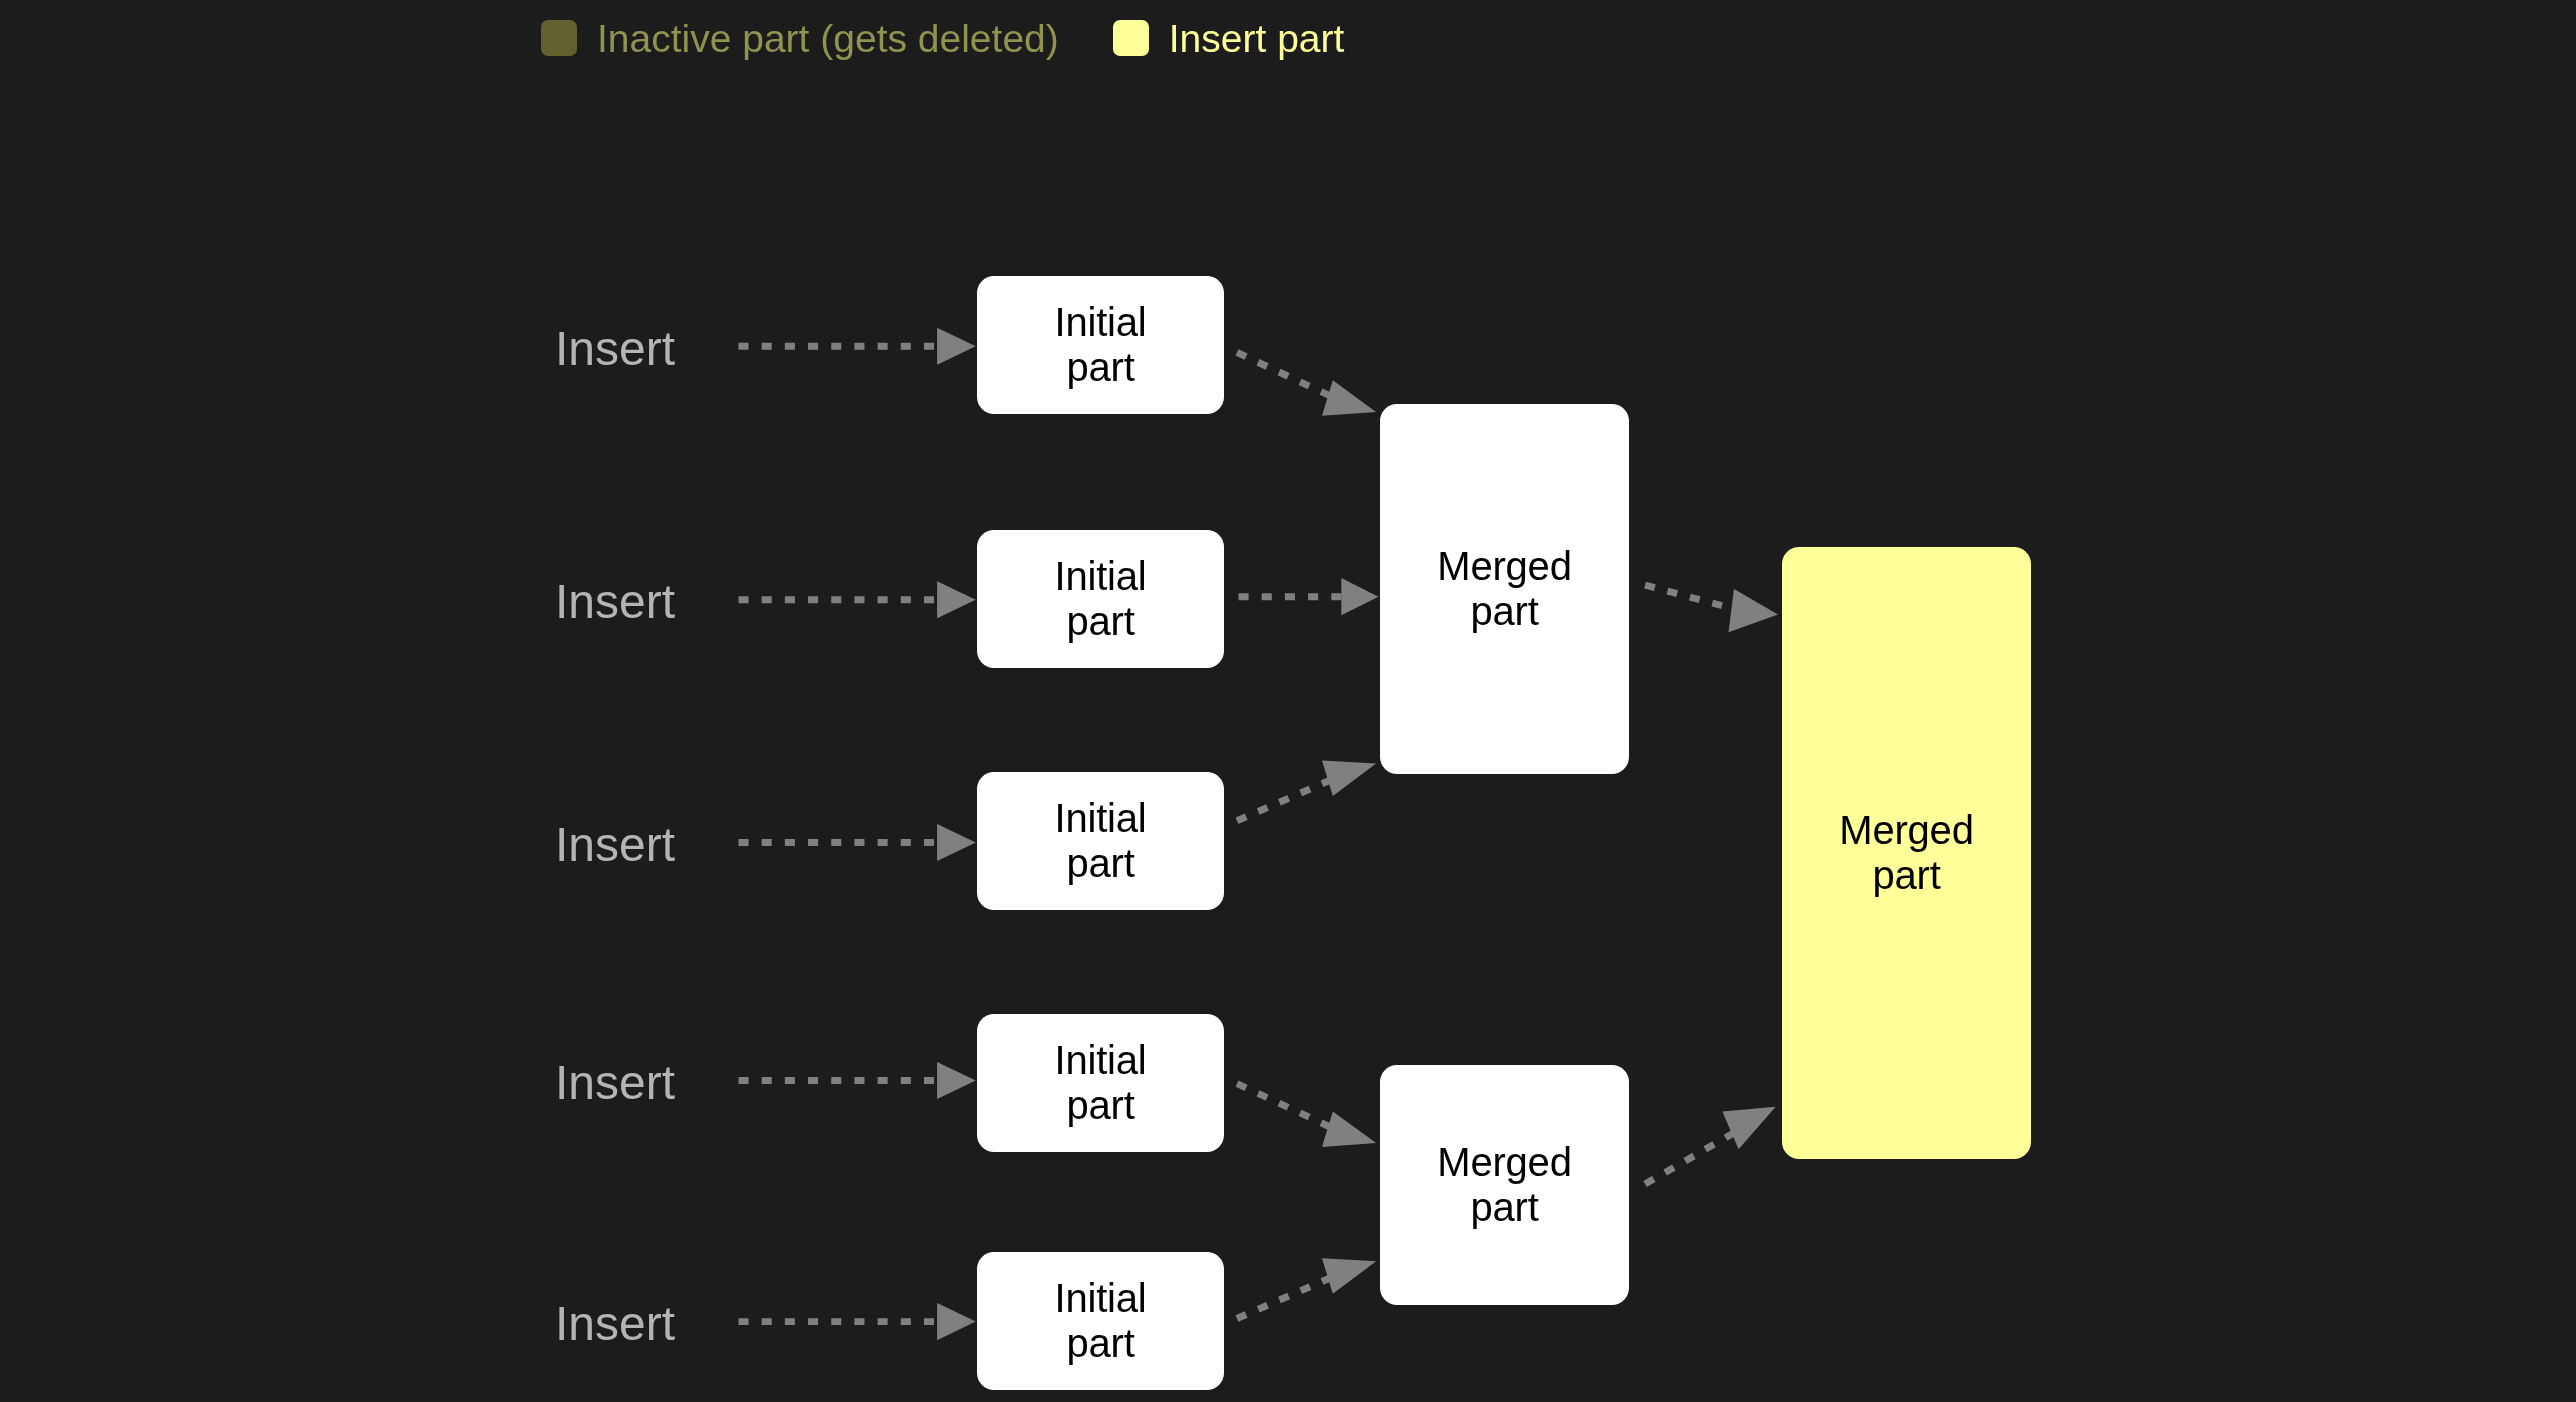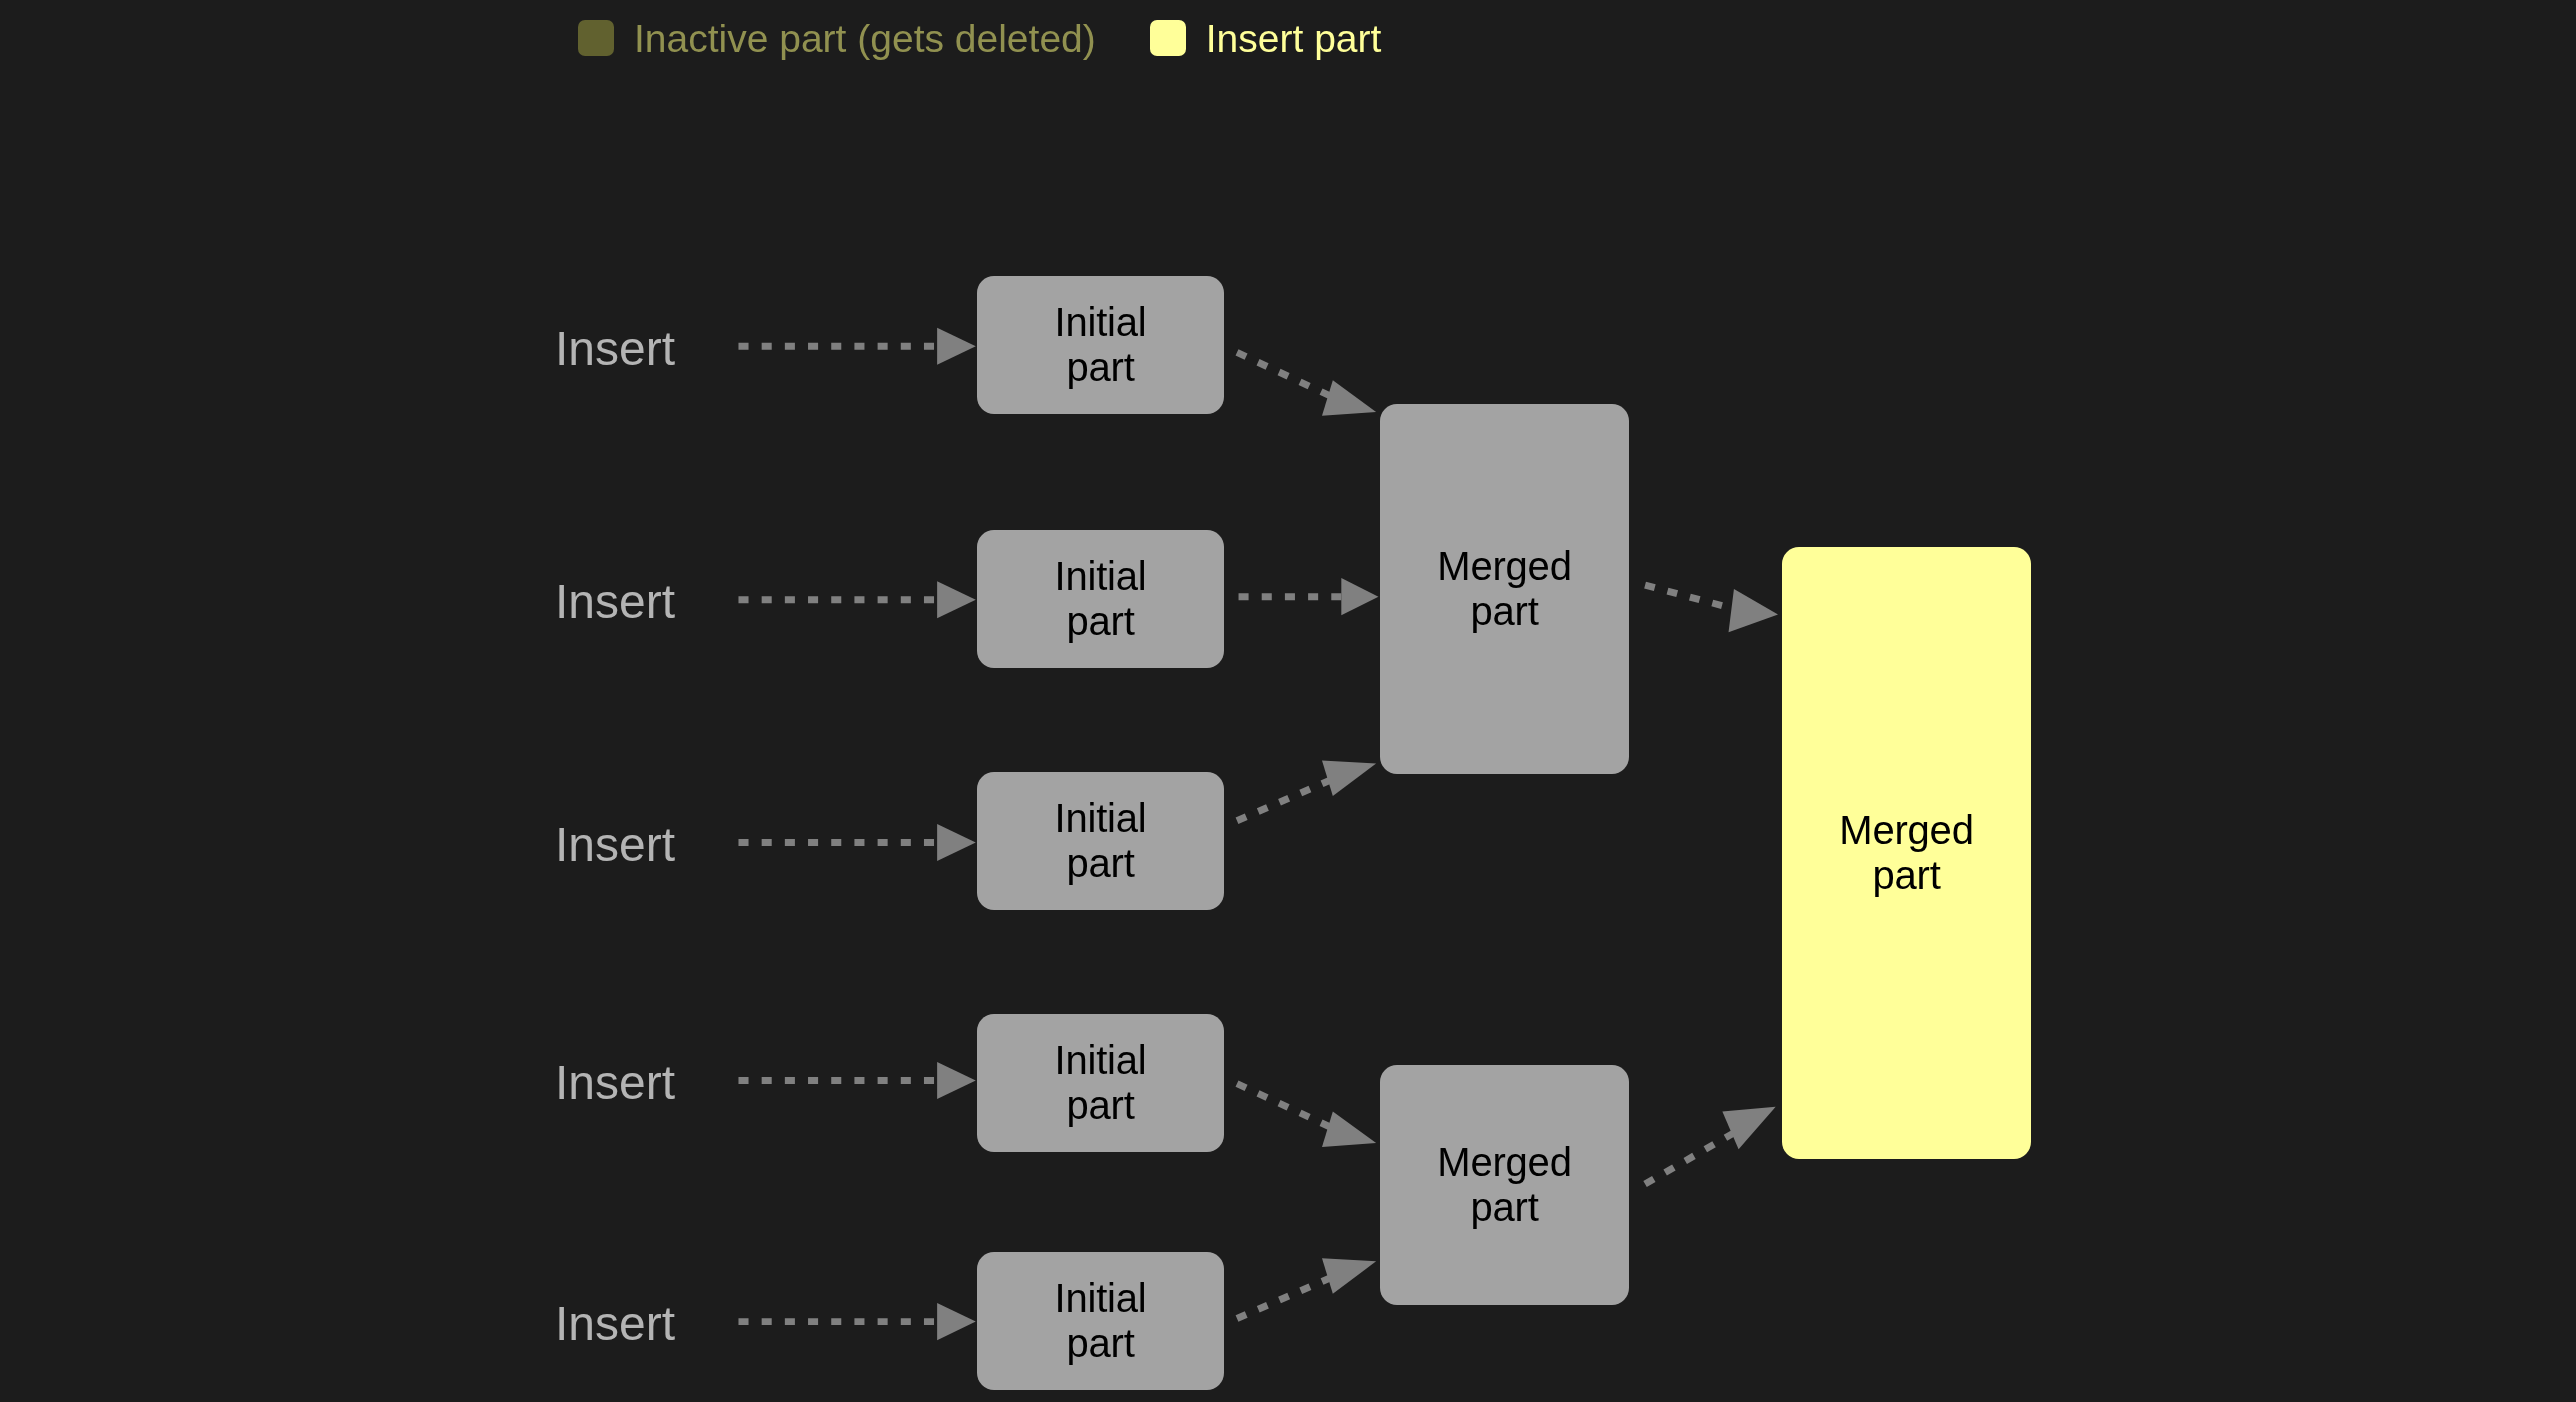--- a/index.html
+++ b/index.html
@@ -18,21 +18,20 @@
 
   
   .legend {
     position: absolute;
     top: 18.6px;
     left: 541px;
     display: flex;
     align-items: center;
     gap: 54px;
     white-space: nowrap;
-    margin-left: 37px;
   }
   .legend-entry {
     display: flex;
     align-items: center;
     gap: 20px;
   }
   .legend-swatch {
     width: 36px;
     height: 36px;
     border-radius: 7px;
@@ -54,21 +53,21 @@
     border-radius: 17px;
     display: flex;
     align-items: center;
     justify-content: center;
     text-align: center;
     color: #000000;
     font-size: 40px;
     line-height: 1.12;
     letter-spacing: -0.2px;
   }
-  .node.inactive { background: #a3a3a3; }
+  .node.inactive { background: #ffffff; }
   .node.active   { background: #ffff99; }
 
   .node-label { display: block; padding: 0 6.2px; }
 
   
   .insert-label {
     position: absolute;
     color: #b4b4b4;
     font-size: 48px;
     line-height: 1;

